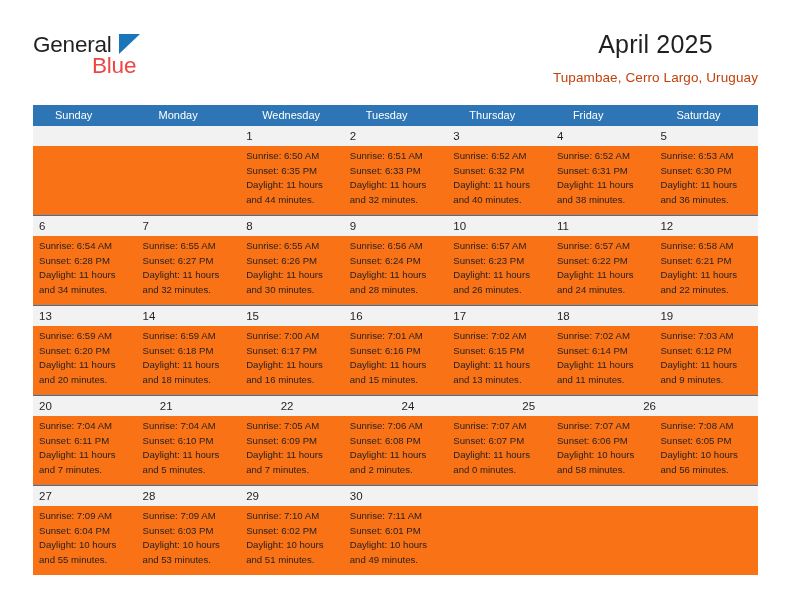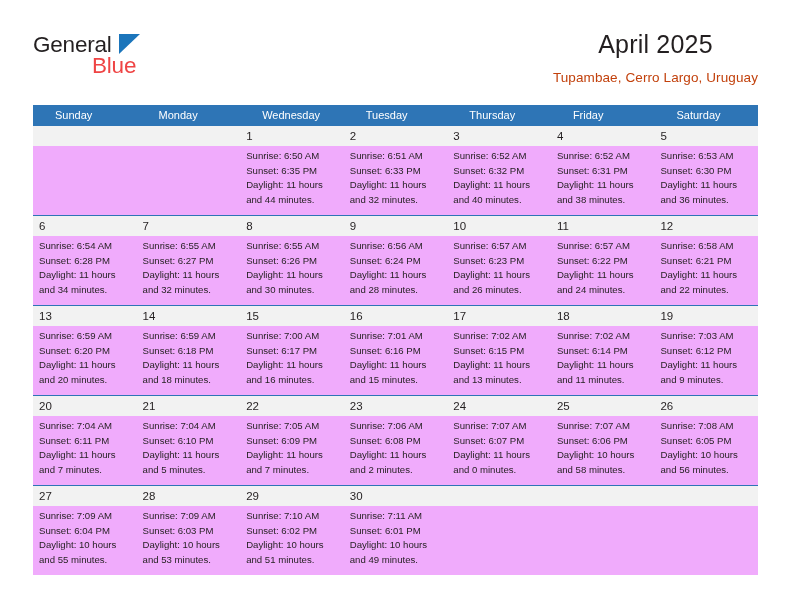--- a/index.html
+++ b/index.html
@@ -134,21 +134,21 @@
     flex: 1 1 0;
     font-size: 11.5px;
     line-height: 20px;
     color: #231f20;
     padding-left: 6px;
   }
 
   .week-body {
     display: flex;
     width: 100%;
-    background: #f0abfc;
+    background: #f97316;
     height: 69px;
   }
 
   .week-body .cell {
     flex: 1 1 0;
     padding: 3px 7px 0 6px;
   }
 
   .cell .line {
     font-size: 9.6px;
@@ -341,21 +341,20 @@
               <div class="line">Daylight: 11 hours</div>
               <div class="line">and 9 minutes.</div>
             </div>
           </div>
         </div>
         <div class="week">
           <div class="week-numbers">
             <div class="num">20</div>
             <div class="num">21</div>
             <div class="num">22</div>
-            <div class="num">23</div>
             <div class="num">24</div>
             <div class="num">25</div>
             <div class="num">26</div>
           </div>
           <div class="week-body">
             <div class="cell">
               <div class="line">Sunrise: 7:04 AM</div>
               <div class="line">Sunset: 6:11 PM</div>
               <div class="line">Daylight: 11 hours</div>
               <div class="line">and 7 minutes.</div>

